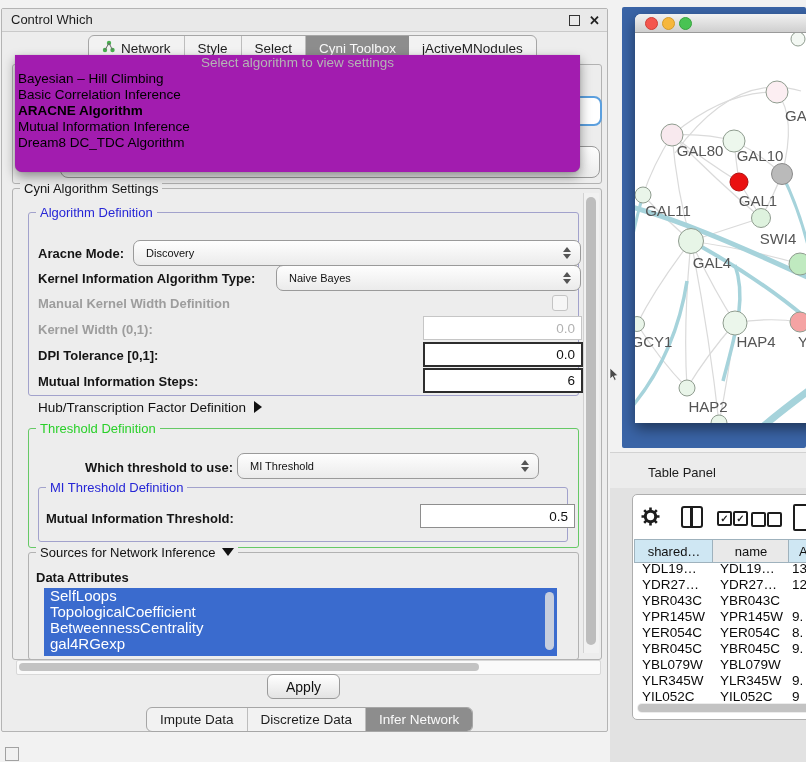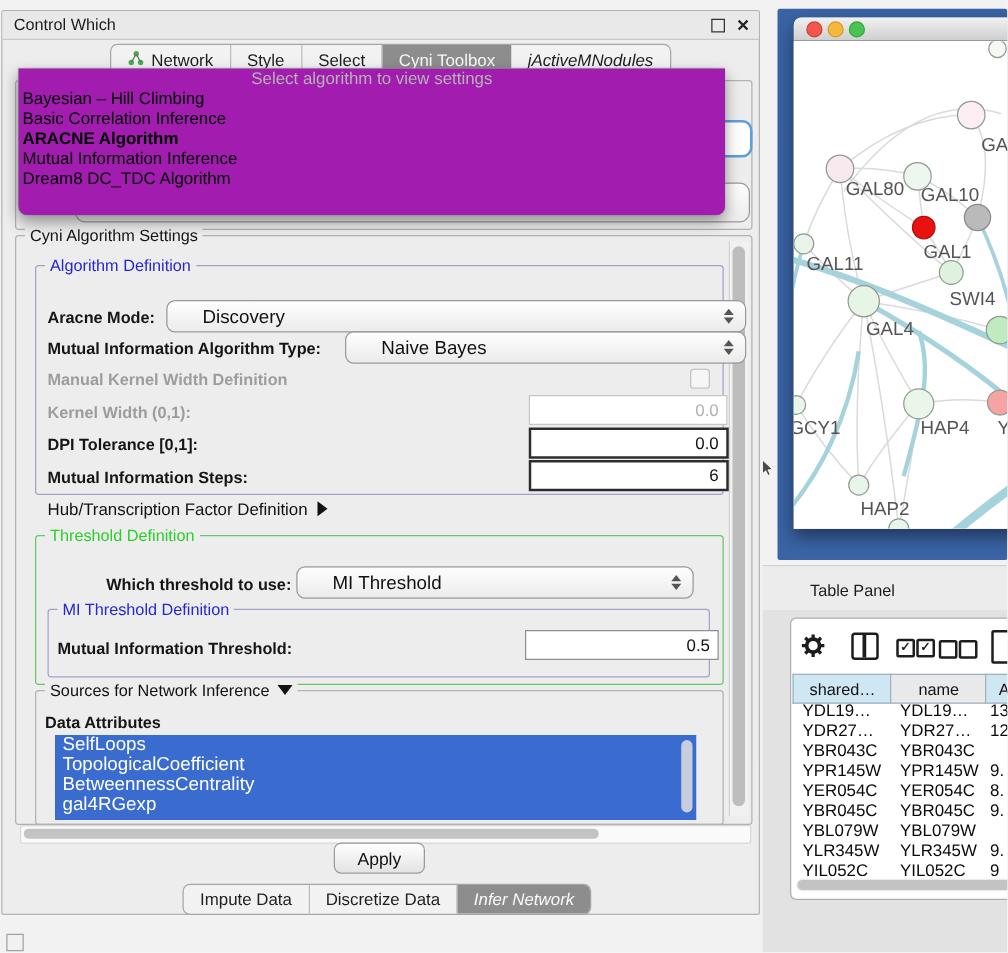--- a/index.html
+++ b/index.html
@@ -11,35 +11,35 @@
           border:1px solid #b4b4b4;border-radius:2px;}
   #cpanel-title{position:absolute;left:0;top:0;right:0;height:22px;background:#e9e9e9;
           border-bottom:1px solid #c9c9c9;font-size:13px;line-height:22px;padding-left:9px;color:#1c1c1c;}
   .win-float{position:absolute;top:6px;right:27px;width:9px;height:9px;border:1.5px solid #333;background:#e9e9e9;}
   .win-close{position:absolute;top:1px;right:7px;font-size:13px;font-weight:bold;color:#222;line-height:22px;}
   
   .tabgroup{position:absolute;display:flex;height:24px;border:1px solid #a6a6a6;border-radius:6px;
             background:#f2f2f2;overflow:hidden;align-items:stretch;}
   .tab{display:flex;align-items:center;padding:0 13px;font-size:13.5px;color:#1e1e1e;
        border-right:1px solid #bdbdbd;white-space:nowrap;}
-  .tab:last-child{border-right:none;font-style:italic;}
+  .tab:last-child{border-right:none;}
   .tab.sel{background:#8d8d8d;color:#fafafa;border-right:none;}
   .tab .ticon{margin-right:6px;display:inline-block;}
   
   .gbox{position:absolute;border:1px solid #b2b2b2;border-radius:3px;}
   .gbox.blue{border-color:#a2a2cc;}
   .gbox.green{border-color:#66c966;}
   .gtitle{position:absolute;top:-8px;left:7px;background:#ededed;padding:0 4px;font-size:13px;
           line-height:15px;white-space:nowrap;}
   .gtitle.blue{color:#2626d6;}
   .gtitle.green{color:#2ad02a;}
   .lbl{position:absolute;font-size:13px;font-weight:bold;white-space:nowrap;color:#151515;}
   .lbl.gray{color:#9d9d9d;}
   .combo{position:absolute;display:flex;align-items:center;background:linear-gradient(#fefefe,#ebebeb);
-         border:1px solid #9a9a9a;border-radius:7px;font-size:15px;padding-left:28px;color:#111;}
+         border:1px solid #9a9a9a;border-radius:7px;font-size:11px;padding-left:12px;color:#111;}
   .spin{position:absolute;right:9px;top:50%;margin-top:-7px;width:9px;height:14px;}
   .spin i{position:absolute;left:1px;width:0;height:0;border-left:4px solid transparent;border-right:4px solid transparent;}
   .spin .up{top:1px;border-bottom:5px solid #555;}
   .spin .dn{bottom:1px;border-top:5px solid #555;}
   .field{position:absolute;background:#fff;border:1px solid #c6c6c6;font-size:13.5px;
          display:flex;align-items:center;justify-content:flex-end;padding:0 6px;color:#111;}
   .field.dark{border:2px solid #2d2d2d;}
   .field.dis{color:#b2b2b2;}
   .tri-right{display:inline-block;width:0;height:0;border-top:6px solid transparent;
              border-bottom:6px solid transparent;border-left:8px solid #111;margin-left:8px;vertical-align:-1px;}
@@ -145,21 +145,21 @@
     <span class="gtitle blue">Algorithm Definition</span>
   </div>
   <span class="lbl" style="left:38px;top:246px;">Aracne Mode:</span>
   <div class="combo" style="left:133px;top:240px;width:434px;height:24px;">
     <span>Discovery</span>
     <span class="spin">
         <i class="up"></i>
         <i class="dn"></i>
       </span>
   </div>
-  <span class="lbl" style="left:38px;top:271px;">Mutual Information Algorithm Type:</span>
+  <span class="lbl" style="left:38px;top:271px;">Kernel Information Algorithm Type:</span>
   <div class="combo" style="left:276px;top:265px;width:291px;height:24px;">
     <span>Naive Bayes</span>
     <span class="spin">
         <i class="up"></i>
         <i class="dn"></i>
       </span>
   </div>
   <span class="lbl gray" style="left:38px;top:296px;">Manual Kernel Width Definition</span>
   <div class="abs" style="left:552px;top:295px;width:14px;height:14px;border:1.5px solid #c4c4c4;border-radius:3px;background:#f6f6f6;"></div>
   <span class="lbl gray" style="left:38px;top:322px;">Kernel Width (0,1):</span>

